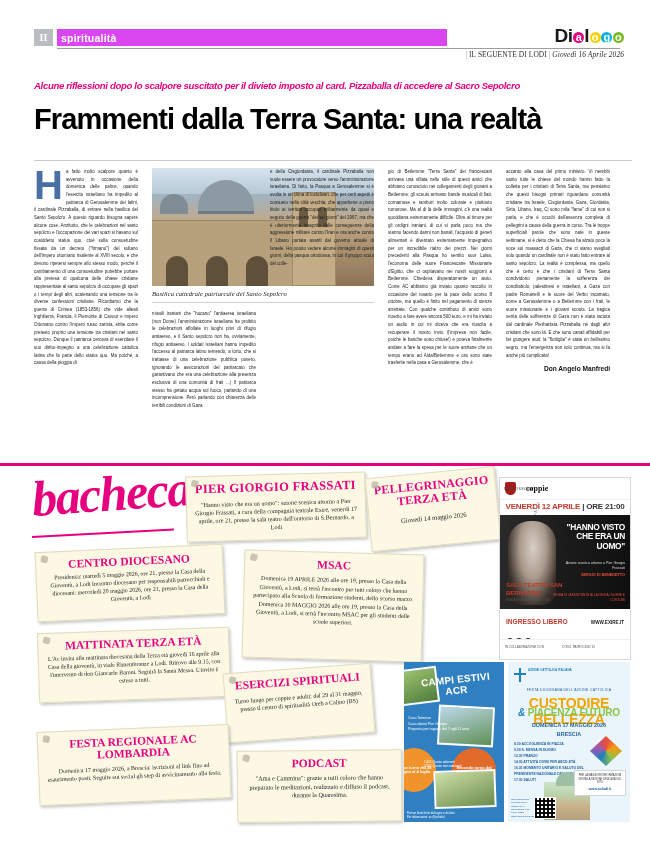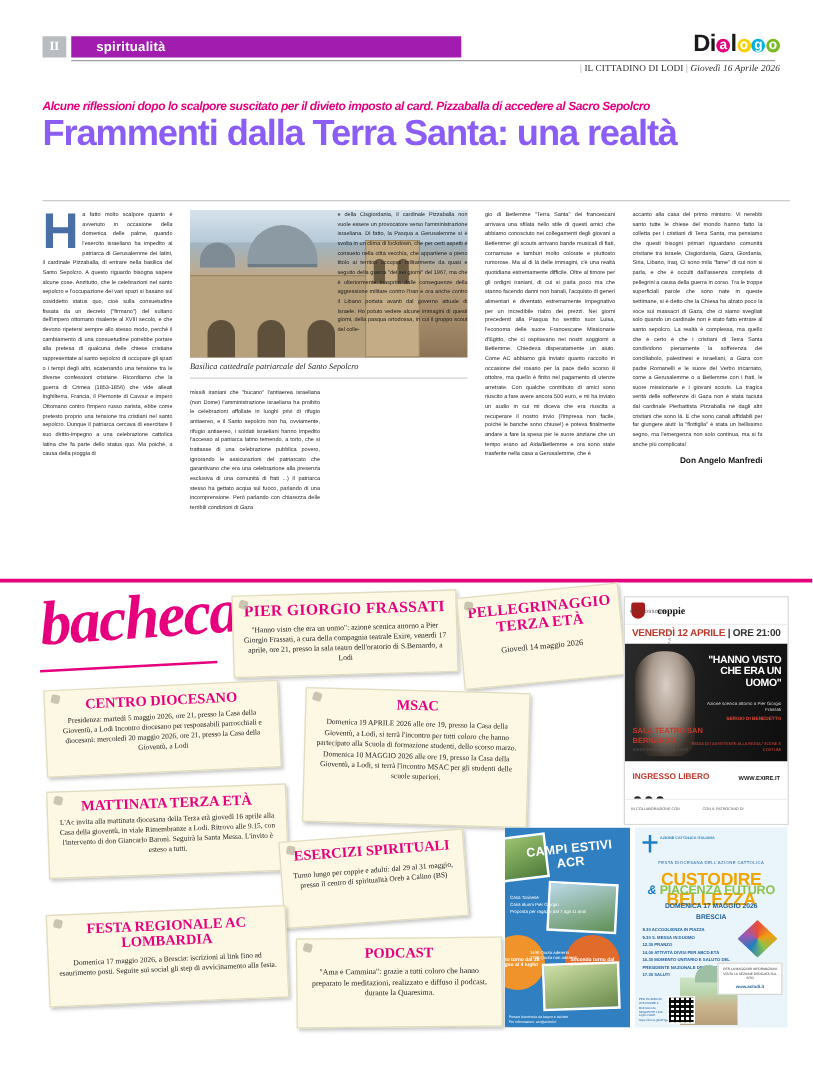--- a/index.html
+++ b/index.html
@@ -15,24 +15,24 @@
 
   
   .masthead { position:absolute; left:0; top:0; width:650px; height:62px; }
   .mh-pagenum {
     position:absolute; left:34px; top:29px; width:19px; height:17px;
     background:#b9bcc0; color:#ffffff; font-size:10px; font-weight:bold;
     display:flex; align-items:center; justify-content:center;
     font-family:"Liberation Serif", serif;
   }
   .mh-section {
-    position:absolute; left:57px; top:29px; width:312px; height:17px;
-    background:#a21caf; color:#ffffff;
+    position:absolute; left:57px; top:29px; width:390px; height:17px;
+    background:#d946ef; color:#ffffff;
     font-size:10.5px; font-weight:bold; letter-spacing:.2px;
-    display:flex; align-items:center; padding-left:20px;
+    display:flex; align-items:center; padding-left:4px;
   }
   .mh-rule { position:absolute; left:57px; top:48px; width:563px; height:1px; background:#9c9ea1; }
   .mh-logo {
     position:absolute; right:26px; top:26px;
     font-family:"Liberation Sans", sans-serif;
     font-size:19px; font-weight:bold; letter-spacing:-0.4px;
     color:#1a1a1a; line-height:1; white-space:nowrap;
   }
   .mh-logo .dot { display:inline-block; width:11px; height:11px; border-radius:50%;
                   vertical-align:-1px; margin:0 .3px; position:relative; }
@@ -46,22 +46,22 @@
   .mh-credit .date { font-style:italic; }
   .mh-credit .pipe { color:#8d8f92; }
 
   
   .kicker {
     position:absolute; left:34px; top:80px; width:598px;
     color:#e6007e; font-size:9.6px; font-weight:bold; font-style:italic;
     letter-spacing:-0.35px; white-space:nowrap;
   }
   .headline {
-    position:absolute; left:34px; top:92px; width:610px;
-    color:#8b5cf6; font-weight:bold; font-size:29px; line-height:1.07;
+    position:absolute; left:34px; top:104px; width:610px;
+    color:#000000; font-weight:bold; font-size:29px; line-height:1.07;
     letter-spacing:-0.9px;
   }
   .hl-rule { position:absolute; left:34px; top:160px; width:598px; height:1px; background:#c9cbcd; }
 
   
   .article { position:absolute; left:34px; top:168px; width:598px; height:292px; }
   .col {
     position:absolute; top:0; width:104px; height:292px;
     font-family:"Liberation Sans", sans-serif;
     font-size:4.45px; line-height:1.72; text-align:justify; color:#1d1d1d;
@@ -298,21 +298,21 @@
   <div class="masthead">
     <div class="mh-pagenum">II</div>
     <div class="mh-section">spiritualità</div>
     <div class="mh-rule"></div>
 
     <div class="mh-logo">
       <span>D</span><span style="color:#1a1a1a">i</span><span class="dot" style="background:#e6007e"><span class="gly">a</span></span><span>l</span><span class="dot" style="background:#f4d100"><span class="gly">o</span></span><span class="dot" style="background:#00b1e1"><span class="gly">g</span></span><span class="dot" style="background:#76bc21"><span class="gly">o</span></span>
     </div>
 
     <div class="mh-credit">
-      <span class="pipe">|</span>&nbsp;<span>IL CITTADINO DI LODI</span>&nbsp;<span class="pipe">|</span>&nbsp;<span class="date">Giovedì 16 Aprile 2026</span>
+      <span class="pipe">|</span>&nbsp;<span>IL SEGUENTE DI LODI</span>&nbsp;<span class="pipe">|</span>&nbsp;<span class="date">Giovedì 16 Aprile 2026</span>
     </div>
   </div>
 
   <div class="kicker">Alcune riflessioni dopo lo scalpore suscitato per il divieto imposto al card. Pizzaballa di accedere al Sacro Sepolcro</div>
   <div class="headline">
     <div>Frammenti dalla Terra Santa: una realtà</div>
   </div>
   <div class="hl-rule"></div>
 
   <div class="article">

